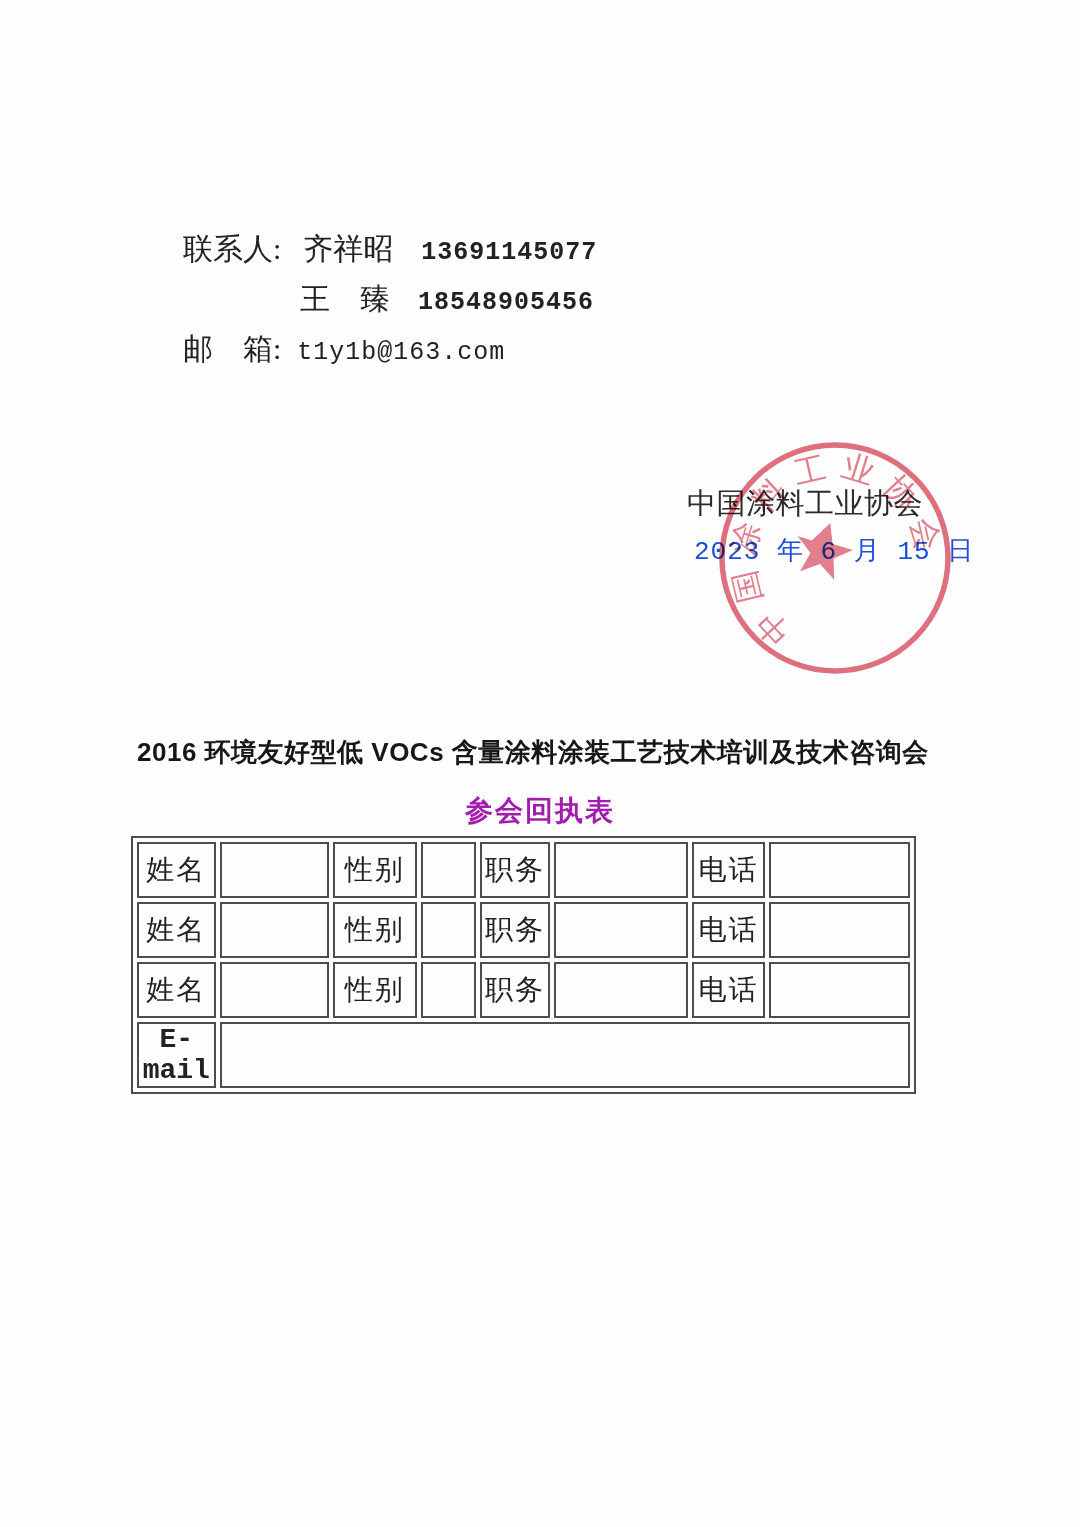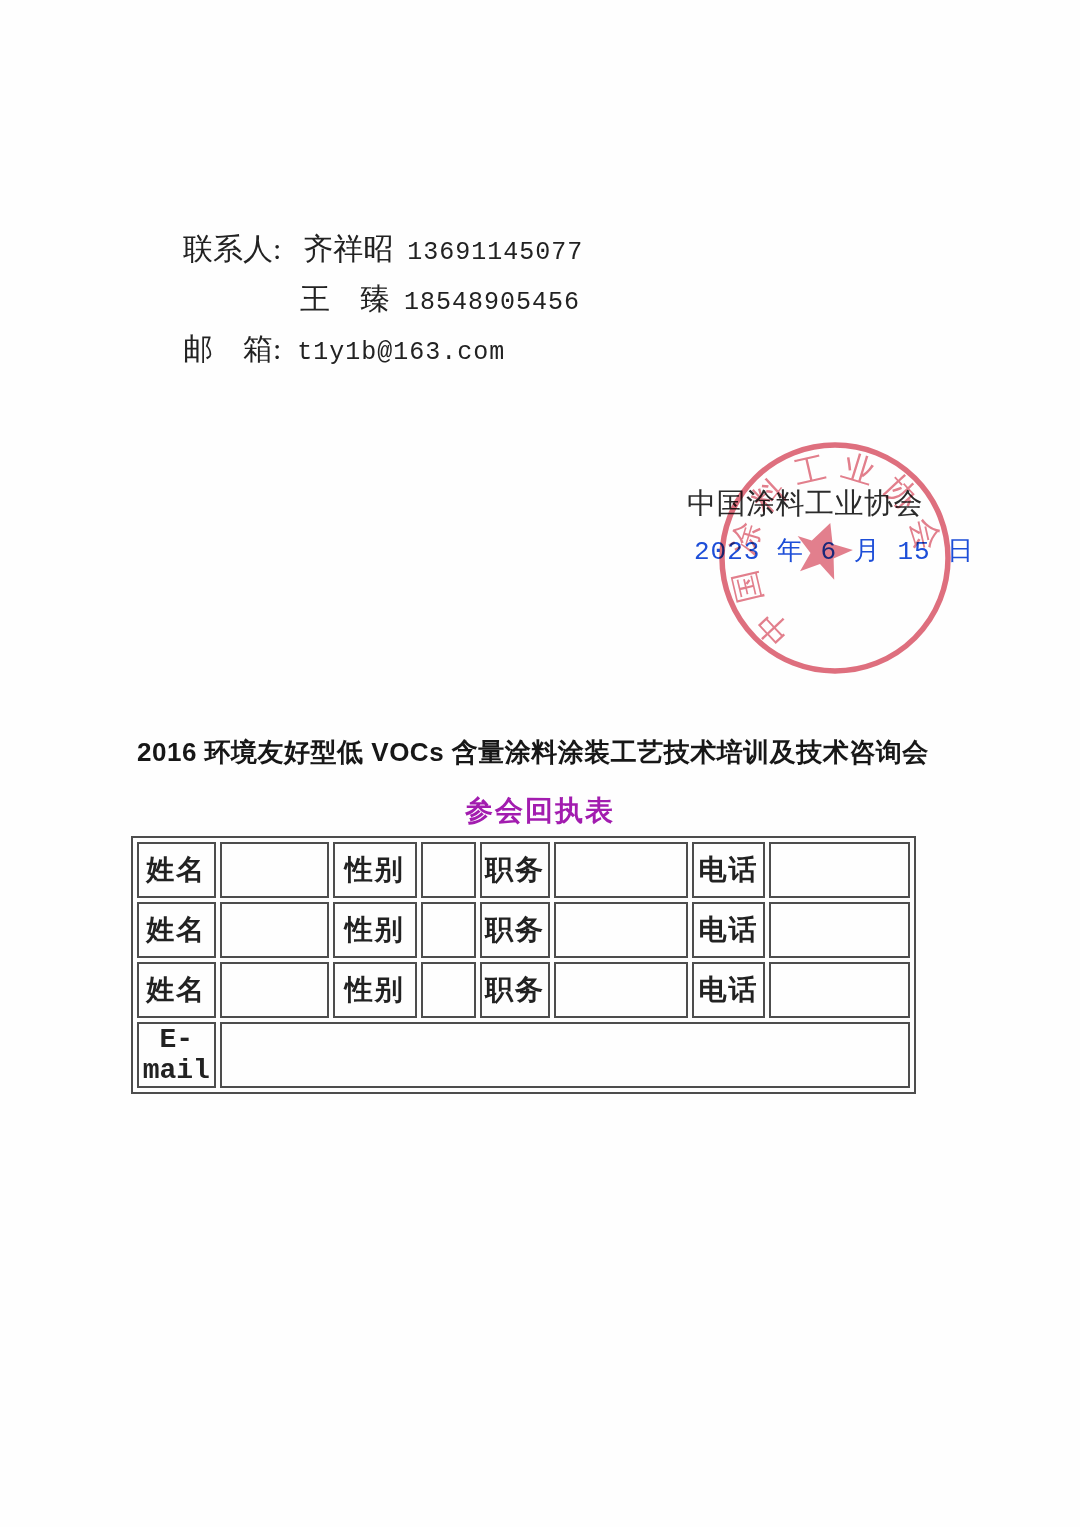--- a/index.html
+++ b/index.html
@@ -17,21 +17,21 @@
     font-size:30px;line-height:50px;color:#222;
     white-space:nowrap;
   }
   .contact .row{height:50px;}
   .contact .name{margin-left:22px;}
   .contact .indent{padding-left:117px;}
   .mono{
     font-family:"Liberation Mono","DejaVu Sans Mono",monospace;
     font-size:25px;letter-spacing:1px;
   }
-  .contact .phone{margin-left:14px;}
+  .contact .phone{margin-left:28px;font-weight:bold;}
   .contact .mail-val{margin-left:16px;}
   
   .stamp-wrap{position:absolute;left:700px;top:424px;width:272px;height:272px;}
   .stamp-svg{position:absolute;left:0;top:0;mix-blend-mode:multiply;}
   .stamp-black-1{
     position:absolute;left:687px;top:484px;width:234px;
     font-size:29px;letter-spacing:0.5px;color:#2b2b2b;white-space:nowrap;
   }
   .stamp-black-2{
     position:absolute;left:694px;top:533px;width:220px;
@@ -56,21 +56,21 @@
     background:#fefefe;
     border:2px solid #4d4d4d;
     table-layout:fixed;width:785px;
   }
   table.reply td{
     border:2px solid #4d4d4d;
     font-size:28px;color:#222;
     text-align:center;vertical-align:middle;
     padding:0;overflow:hidden;
   }
-  tr.r-person td{height:52px;font-weight:bold;}
+  tr.r-person td{height:52px;}
   tr.r-email td{height:50px;font-weight:bold;}
   tr.r-org td{height:68px;}
   td.lbl{letter-spacing:2px;}
   td.lbl-email{
     font-family:"Liberation Mono","DejaVu Sans Mono",monospace;
     font-size:22px;letter-spacing:0;
   }
 </style>
 </head>
 <body>

